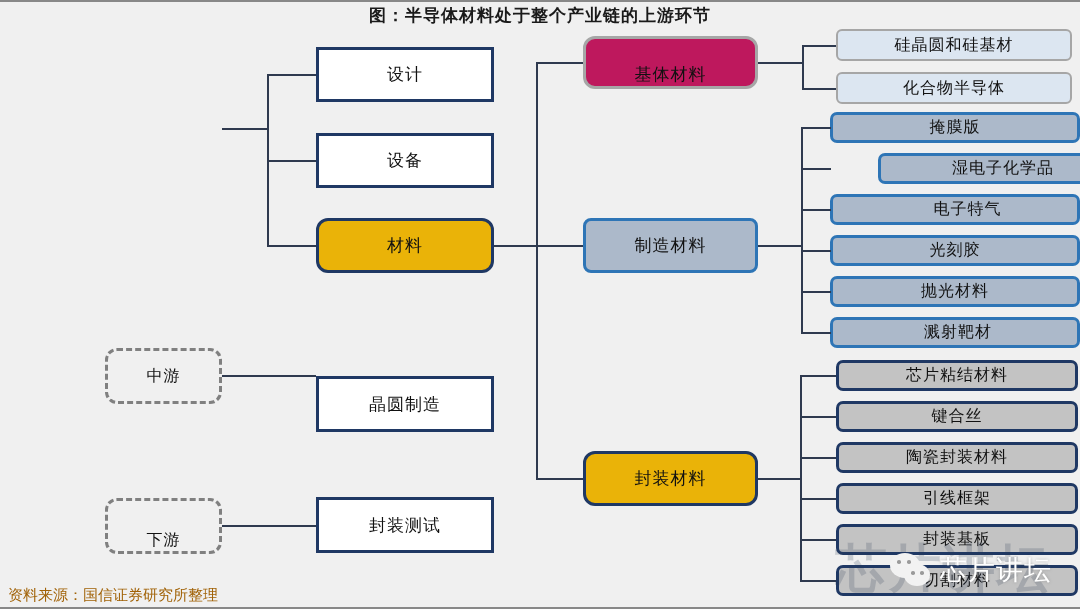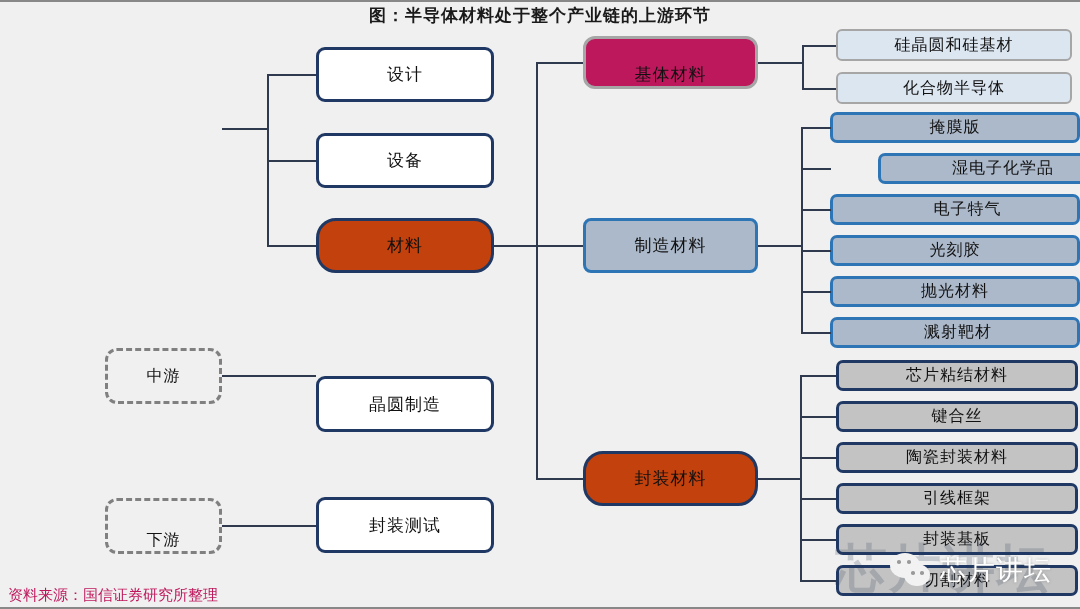--- a/index.html
+++ b/index.html
@@ -14,21 +14,21 @@
 
   .title{
     position:absolute;left:0;top:4px;width:1080px;
     text-align:center;
     font-size:17px;font-weight:bold;color:#1a1a1a;
     letter-spacing:1px;
     white-space:nowrap;
   }
   .source{
     position:absolute;left:8px;top:586px;
-    font-size:15px;color:#be185d;
+    font-size:15px;color:#a16207;
     white-space:nowrap;
   }
   .hr-top{position:absolute;left:0;top:0;width:1080px;height:2px;background:#888;}
   .hr-bot{position:absolute;left:0;top:607px;width:1080px;height:2px;background:#888;}
 
   
   .node{
     position:absolute;
     box-sizing:border-box;
     display:flex;align-items:center;justify-content:center;
@@ -40,26 +40,26 @@
   
   .v-dashed{
     background:#f0f0f0;
     border:3px dashed #808080;
     border-radius:12px;
     font-size:16px;
   }
   .v-white{
     background:#ffffff;
     border:3px solid #1f3864;
-    border-radius:9px;
+    border-radius:0;
   }
   .v-gray-navy{
-    background:#c2410c;
+    background:#eab308;
     border:3px solid #1f3864;
-    border-radius:20px;
+    border-radius:12px;
   }
   .v-lightblue{
     background:#be185d;
     border:3px solid #a6a6a6;
     border-radius:12px;
     align-items:flex-end;
   }
   .v-bluefill{
     background:#acb9ca;
     border:3px solid #2e75b6;

